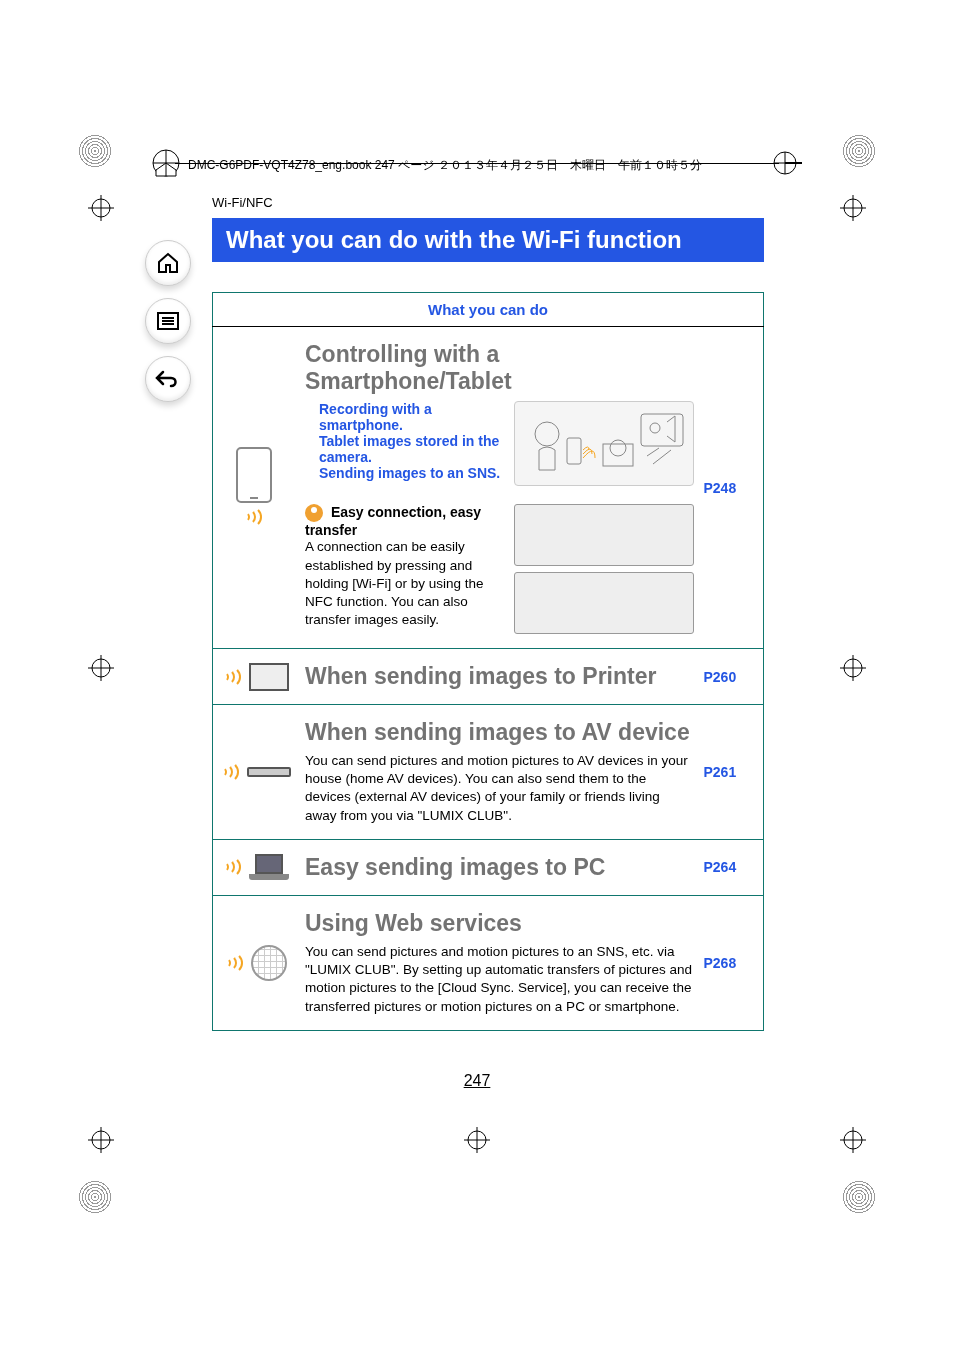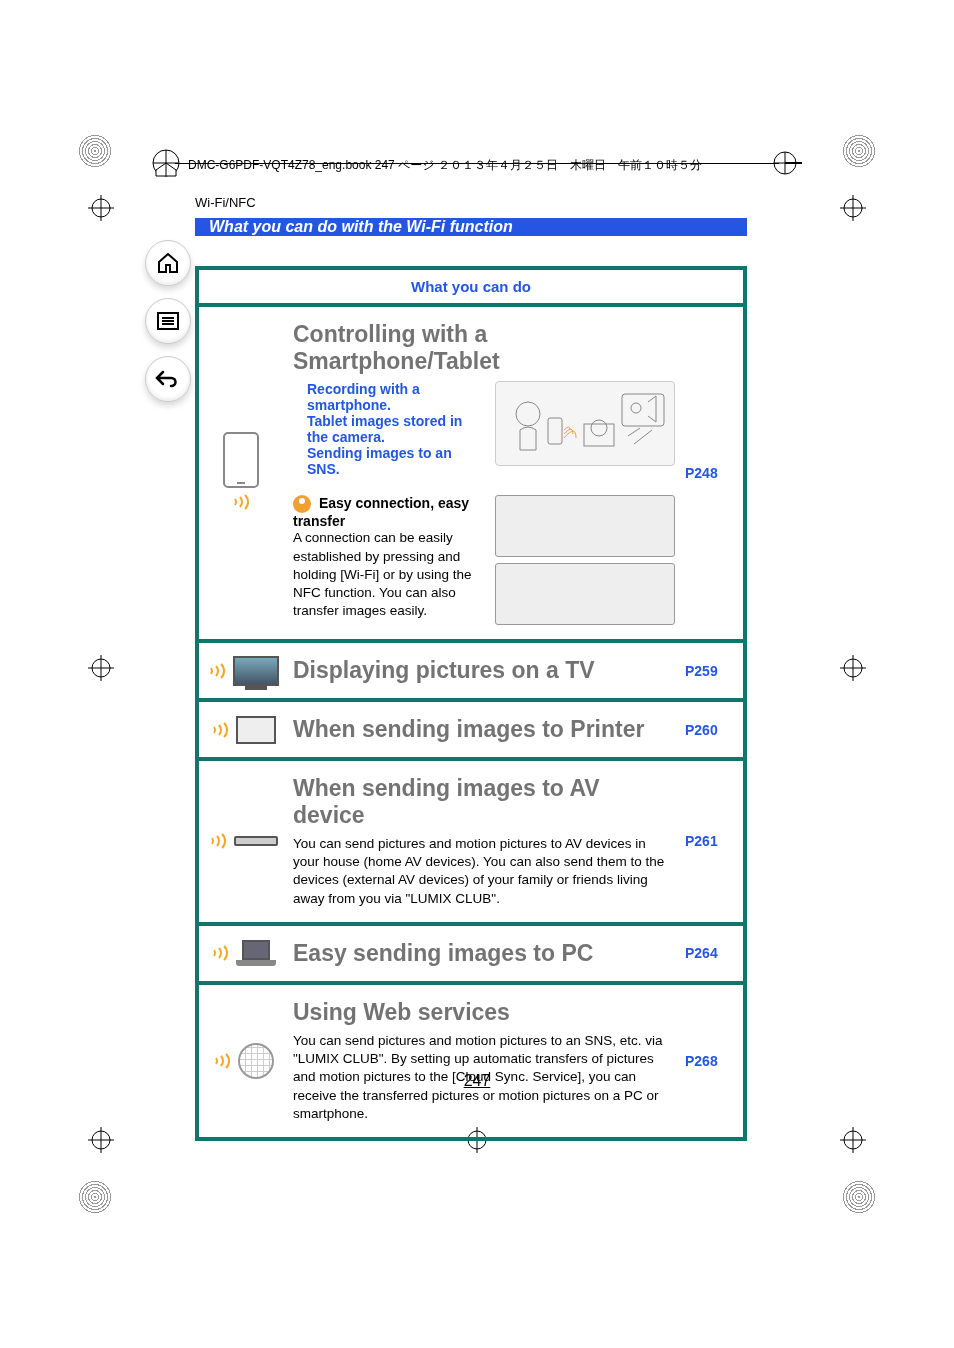--- a/index.html
+++ b/index.html
@@ -6,27 +6,27 @@
     body { width: 954px; height: 1348px; font-family: Arial, sans-serif; font-size: 14px; position: relative; background: #fff; }
     .crop-circle { width: 34px; height: 34px; border-radius: 50%; background: repeating-radial-gradient(circle, #999 0, #999 1px, transparent 1px, transparent 3px); position: absolute; }
     .reg-mark { width: 26px; height: 26px; position: absolute; }
     .reg-mark svg { width: 100%; height: 100%; }
     
     .header-line { position: absolute; top: 163px; left: 175px; right: 175px; height: 1px; background: #000; }
     .header-icon { position: absolute; top: 148px; left: 150px; }
     .header-text { position: absolute; top: 157px; left: 188px; font-size: 12px; color: #000; }
     .header-arrow { position: absolute; top: 148px; right: 150px; }
     
-    .page-content { position: absolute; top: 195px; left: 195px; width: 552px; }
+    .page-content { position: absolute; top: 195px; left: 212px; width: 552px; }
     
     .section-label { font-size: 13px; color: #000; margin-bottom: 8px; }
-    .section-title-bar { background: #2456e3; color: #fff; font-size: 16px; font-weight: bold; padding: 0 14px; margin-bottom: 30px; font-style: italic; }
+    .section-title-bar { background: #2456e3; color: #fff; font-size: 24px; font-weight: bold; padding: 8px 14px; margin-bottom: 30px; }
     
     .table { border-collapse: collapse; width: 100%; }
-    .table td { border: 4px solid #0f766e; vertical-align: top; }
+    .table td { border: 1px solid #0f766e; vertical-align: top; }
     .table .header-row td { border-bottom: 1px solid #000; text-align: center; font-weight: bold; color: #2456e3; padding: 8px; font-size: 15px; }
     .icon-cell { width: 64px; vertical-align: middle !important; text-align: center; border-right: none !important; padding: 10px 4px; }
     .desc-cell { border-left: none !important; border-right: none !important; padding: 14px 10px; }
     .page-cell { width: 60px; text-align: left; vertical-align: middle !important; border-left: none !important; color: #2456e3; font-weight: bold; font-size: 14px; }
     
     .blue-heading { color: #737373; font-weight: bold; font-size: 23px; margin-bottom: 6px; }
     .blue-bold { color: #2456e3; font-weight: bold; font-size: 14px; }
     .body-text { color: #000; font-size: 13.5px; line-height: 1.35; }
     .indent { margin-left: 14px; }
     
@@ -201,36 +201,20 @@
           </div>
           <div class="row1-box2-images">
             <div class="placeholder-img"></div>
             <div class="placeholder-img"></div>
           </div>
         </div>
       </td>
       <td class="page-cell">P248</td>
     </tr>
 
-    <tr>
-      <td class="icon-cell">
-            <div class="icon-with-signal">
-              <span class="wifi-emit">
-                <span class="arc a1"></span>
-                <span class="arc a2"></span>
-                <span class="arc a3"></span>
-              </span>
-              <span class="tv-icon"></span>
-            </div>
-          </td>
-      <td class="desc-cell">
-            <div class="blue-heading" style="margin:0">Displaying pictures on a TV</div>
-          </td>
-      <td class="page-cell">P259</td>
-    </tr>
 
     <tr>
       <td class="icon-cell">
             <div class="icon-with-signal">
               <span class="wifi-emit">
                 <span class="arc a1"></span>
                 <span class="arc a2"></span>
                 <span class="arc a3"></span>
               </span>
               <span class="printer-icon"></span>

